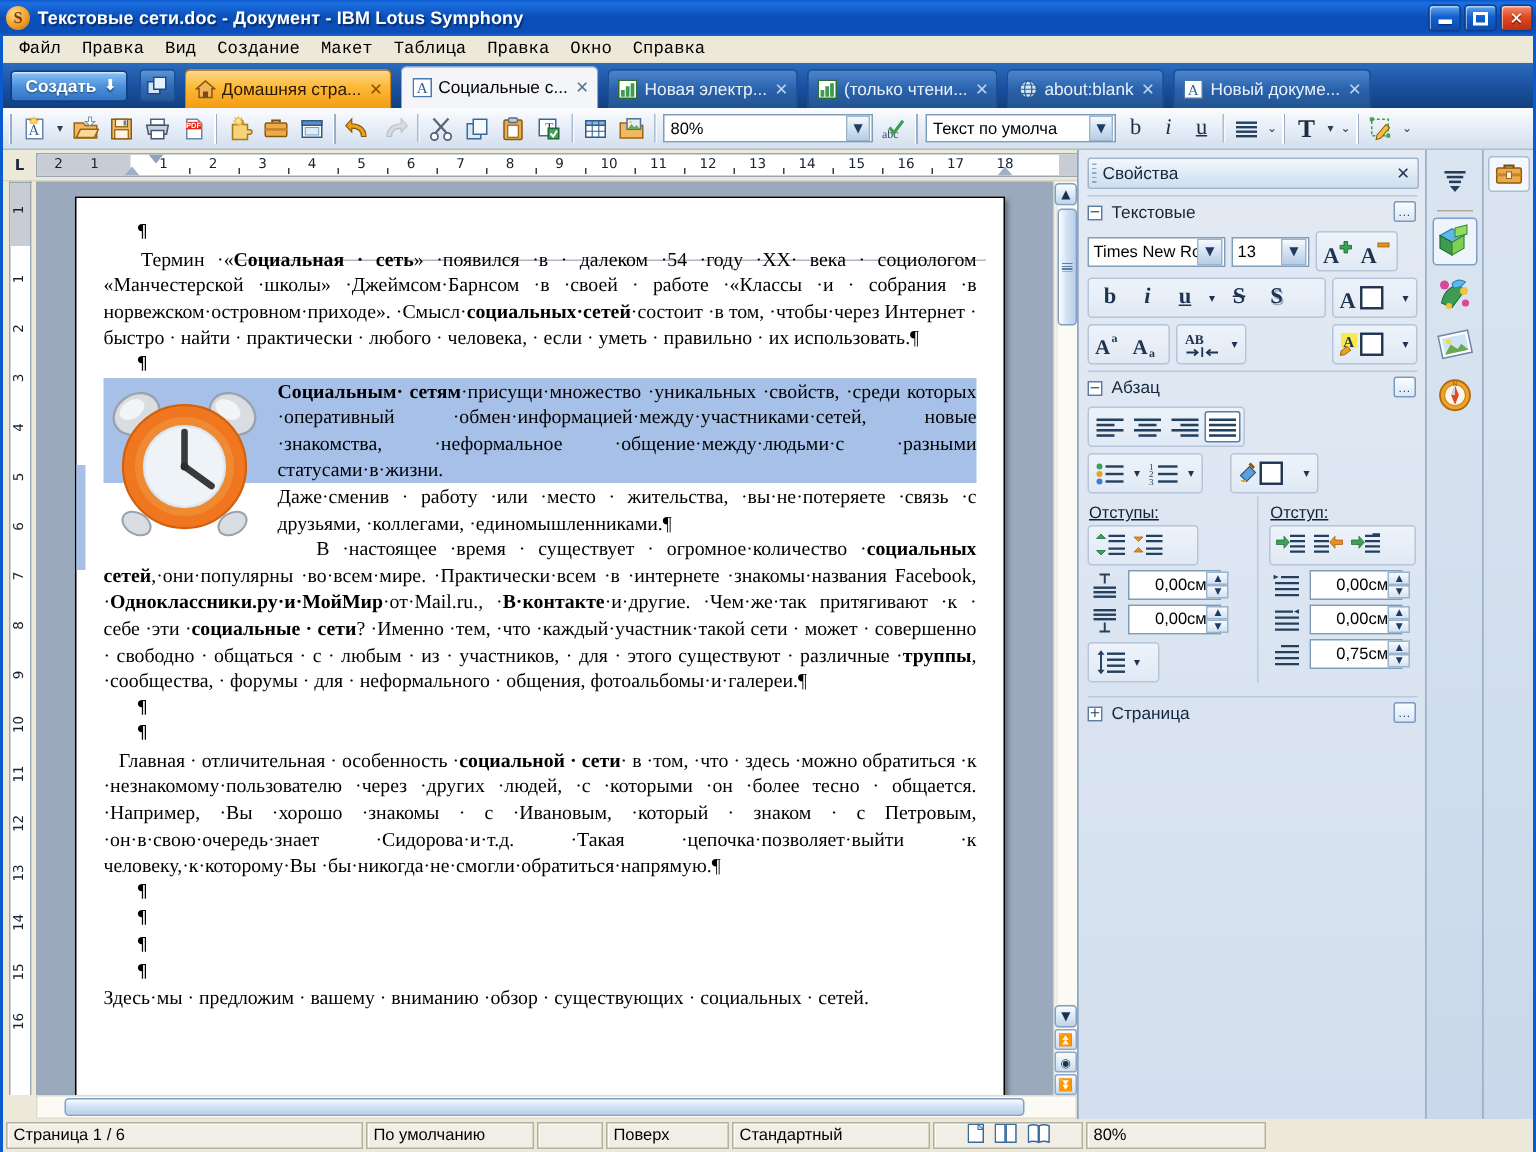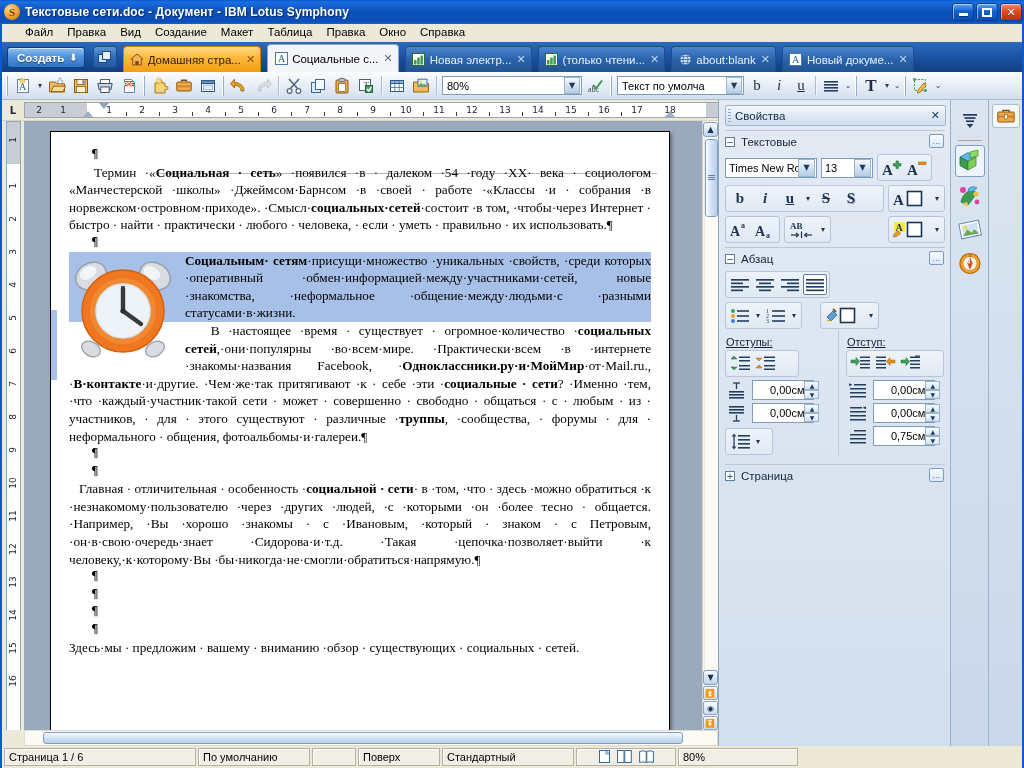--- a/index.html
+++ b/index.html
@@ -60,22 +60,23 @@
     background:#ece9d8;
     border-left:2px solid #0a5bd0;
     border-right:2px solid #0a5bd0;
     min-height:0;
   }
   
   #menubar {
     height:18px;flex:0 0 18px;
     background:#ece9d8;
     display:flex;align-items:center;
-    padding-left:16px;
+    padding-left:4px;
     border-bottom:1px solid #e6e2d2;
+    font-family:Liberation Mono, monospace;
   }
   #menubar .mi {
     padding:2px 7px 3px 7px;
     font-size:11.5px; color:#000; white-space:nowrap;
   }
   
   #tabstrip {
     flex:0 0 30px;height:30px;
     background:linear-gradient(to bottom,#2c6bbd,#19509e 55%,#123f80);
     display:flex;align-items:flex-end;
@@ -419,21 +420,21 @@
     padding:1px 2px;
     gap:2px;
   }
   .sfield {
     height:18px;border:1px solid #b6b2a3;
     background:#f1efe5;
     display:flex;align-items:center;
     padding:0 4px;font-size:11px;color:#000;white-space:nowrap;
     box-shadow:inset 1px 1px 0 #fdfdf8;
   }
-  .sf1 { width:192px; }
+  .sf1 { width:238px; }
   .sf2 { width:112px; }
   .sf3 { width:44px; }
   .sf4 { width:82px; }
   .sf5 { width:132px; }
   .sf6 { width:100px; justify-content:center;gap:7px; }
   .sf7 { width:120px; }
   .sgrow { flex:1 1 auto;height:18px; }
   
   svg { shape-rendering:geometricPrecision; }
 </style>
@@ -856,20 +857,21 @@
                     <circle cx="54" cy="57" r="27" fill="#eef3f8"></circle>
                     <circle cx="54" cy="57" r="27" fill="none" stroke="#dde5ee" stroke-width="1.5"></circle>
 
                     <line x1="54" y1="57" x2="54" y2="34" stroke="#3a3a3a" stroke-width="4.4" stroke-linecap="round"></line>
                     <line x1="54" y1="57" x2="72" y2="70" stroke="#3a3a3a" stroke-width="4.4" stroke-linecap="round"></line>
                     <circle cx="54" cy="57" r="2.6" fill="#2c2c2c"></circle>
                   </svg>
                 </div>
 
                 <p class="sel"><b>Социальным· сетям</b><span>·присущи·множество ·уникальных ·свойств, ·среди которых ·оперативный ·обмен·информацией·между·участниками·сетей, новые ·знакомства, ·неформальное ·общение·между·людьми·с ·разными статусами·в·жизни.</span></p>
+                <p><span>Даже·сменив · работу ·или ·место · жительства, ·вы·не·потеряете ·связь ·с друзьями, ·коллегами, ·единомышленниками.¶</span></p>
                 <p>&nbsp;&nbsp;&nbsp;<span>В ·настоящее ·время · существует · огромное·количество ·</span><b>социальных сетей</b><span>,·они·популярны ·во·всем·мире. ·Практически·всем ·в ·интернете ·знакомы·названия Facebook, ·</span><b>Одноклассники.ру·и·МойМир</b><span>·от·Mail.ru., ·</span><b>В·контакте</b><span>·и·другие. ·Чем·же·так притягивают ·к · себе ·эти ·</span><b>социальные · сети</b><span>? ·Именно ·тем, ·что ·каждый·участник·такой сети · может · совершенно · свободно · общаться · с · любым · из · участников, · для · этого существуют · различные ·</span><b>труппы</b><span>, ·сообщества, · форумы · для · неформального · общения, фотоальбомы·и·галереи.¶</span></p>
 
                 <div style="clear:both"></div>
                 <p class="indent pilcrow">¶</p>
                 <p class="indent pilcrow">¶</p>
 
                 <p>&nbsp;&nbsp;&nbsp;<span>Главная · отличительная · особенность ·</span><b>социальной · сети</b><span>· в ·том, ·что · здесь ·можно обратиться ·к ·незнакомому·пользователю ·через ·других ·людей, ·с ·которыми ·он ·более тесно · общается. ·Например, ·Вы ·хорошо ·знакомы · с ·Ивановым, ·который · знаком · с Петровым, ·он·в·свою·очередь·знает ·Сидорова·и·т.д. ·Такая ·цепочка·позволяет·выйти ·к человеку,·к·которому·Вы ·бы·никогда·не·смогли·обратиться·напрямую.¶</span></p>
 
                 <p class="indent pilcrow">¶</p>
                 <p class="indent pilcrow">¶</p>

